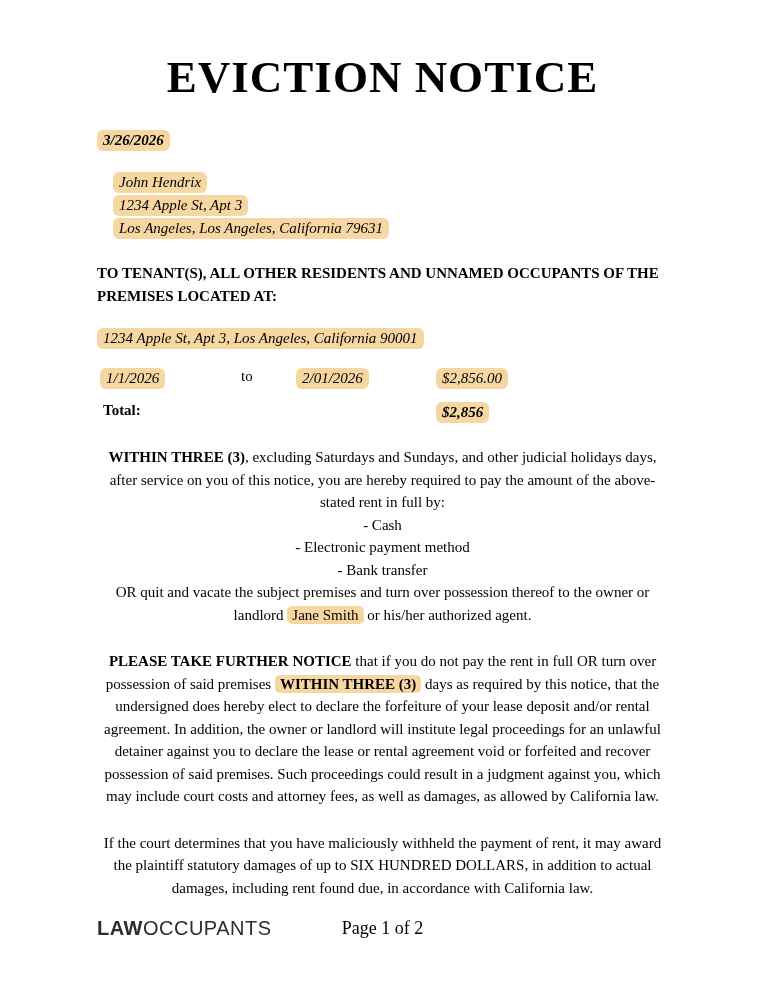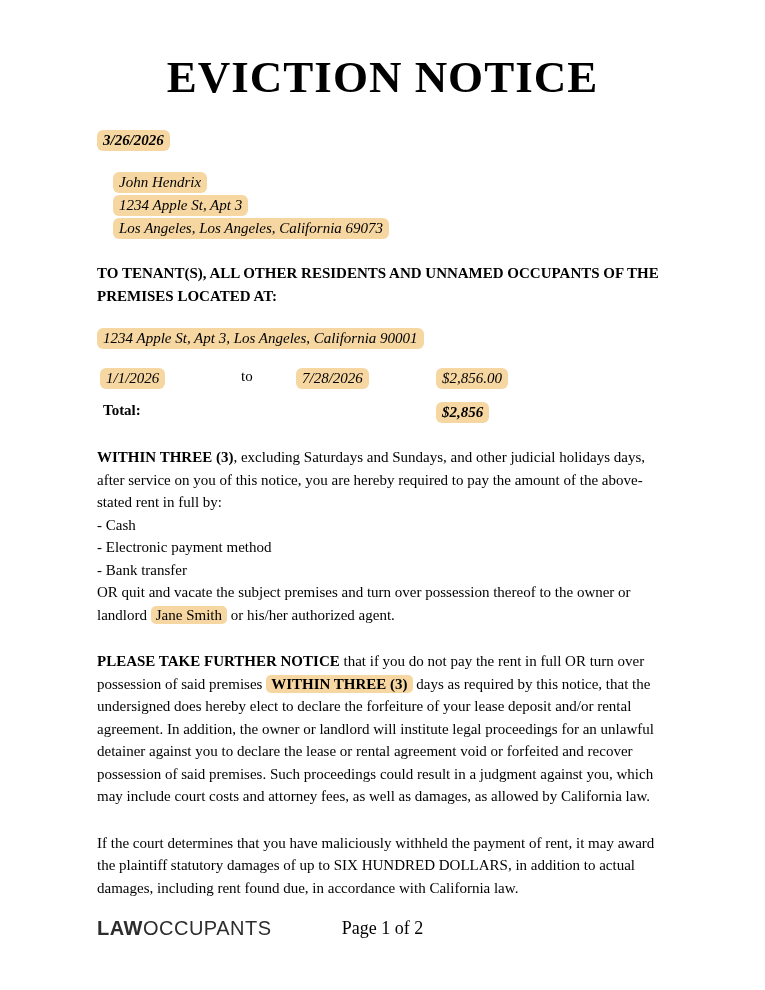--- a/index.html
+++ b/index.html
@@ -60,21 +60,21 @@
     font-size: 15px;
     margin-bottom: 22px;
   }
   .rent-grid > div { height: 22px; }
   .bold { font-weight: 700; }
   .total-label { padding-left: 3px; font-weight: 700; }
   .para {
     font-size: 15px;
     line-height: 22.5px;
     margin-bottom: 24px;
-    text-align: left;
+    text-align: center;
   }
   .para:last-of-type { margin-bottom: 0; }
   .footer {
     position: absolute;
     left: 97px;
     right: 97px;
     top: 916px;
     height: 24px;
   }
   .logo {
@@ -110,37 +110,37 @@
   </div>
 
   <div class="addr-block">
     <div class="field-line">
       <span class="hl">John Hendrix</span>
     </div>
     <div class="field-line">
       <span class="hl">1234 Apple St, Apt 3</span>
     </div>
     <div class="field-line">
-      <span class="hl">Los Angeles, Los Angeles, California 69073</span>
+      <span class="hl">Los Angeles, Los Angeles, California 79631</span>
     </div>
   </div>
 
   <div class="heading">TO TENANT(S), ALL OTHER RESIDENTS AND UNNAMED OCCUPANTS OF THE PREMISES LOCATED AT:</div>
 
   <div class="premises-line">
     <span class="hl">1234 Apple St, Apt 3, Los Angeles, California 90001</span>
   </div>
 
   <div class="rent-grid">
     <div>
       <span class="hl">1/1/2026</span>
     </div>
     <div>to</div>
     <div>
-      <span class="hl">7/28/2026</span>
+      <span class="hl">2/01/2026</span>
     </div>
     <div>
       <span class="hl">$2,856.00</span>
     </div>
     <div class="total-label">Total:</div>
     <div></div>
     <div></div>
     <div>
       <span class="hl bold">$2,856</span>
     </div>

